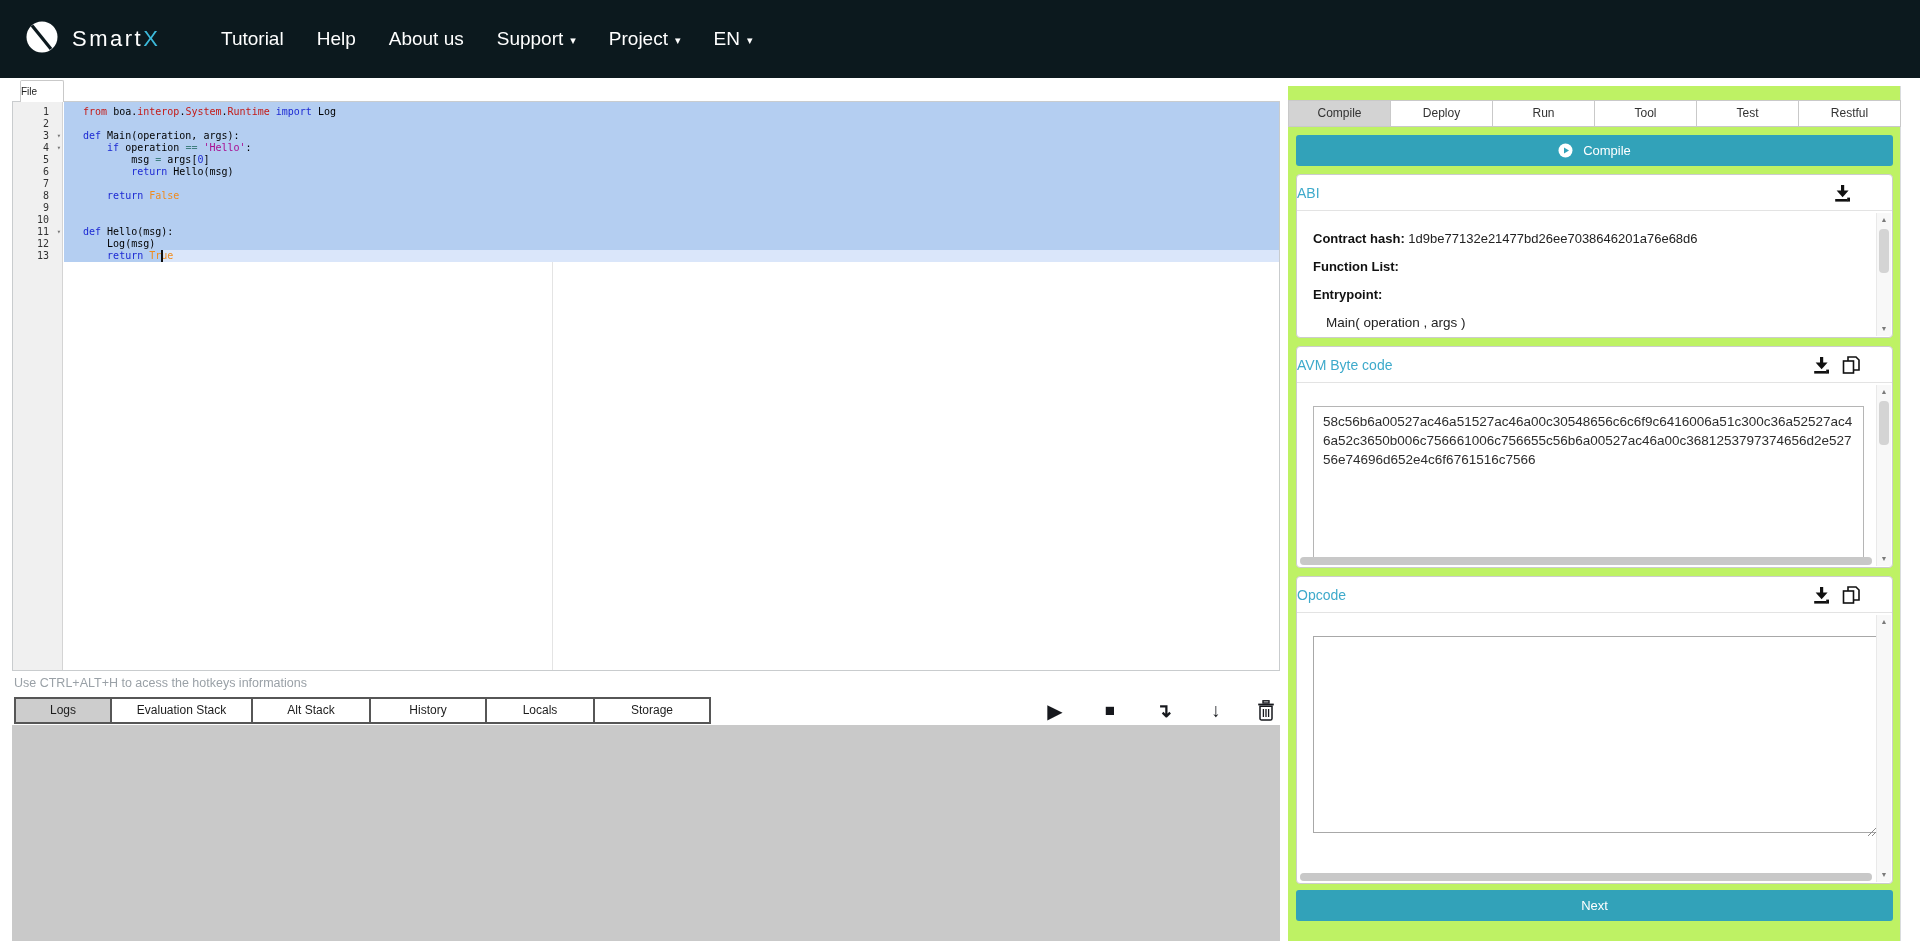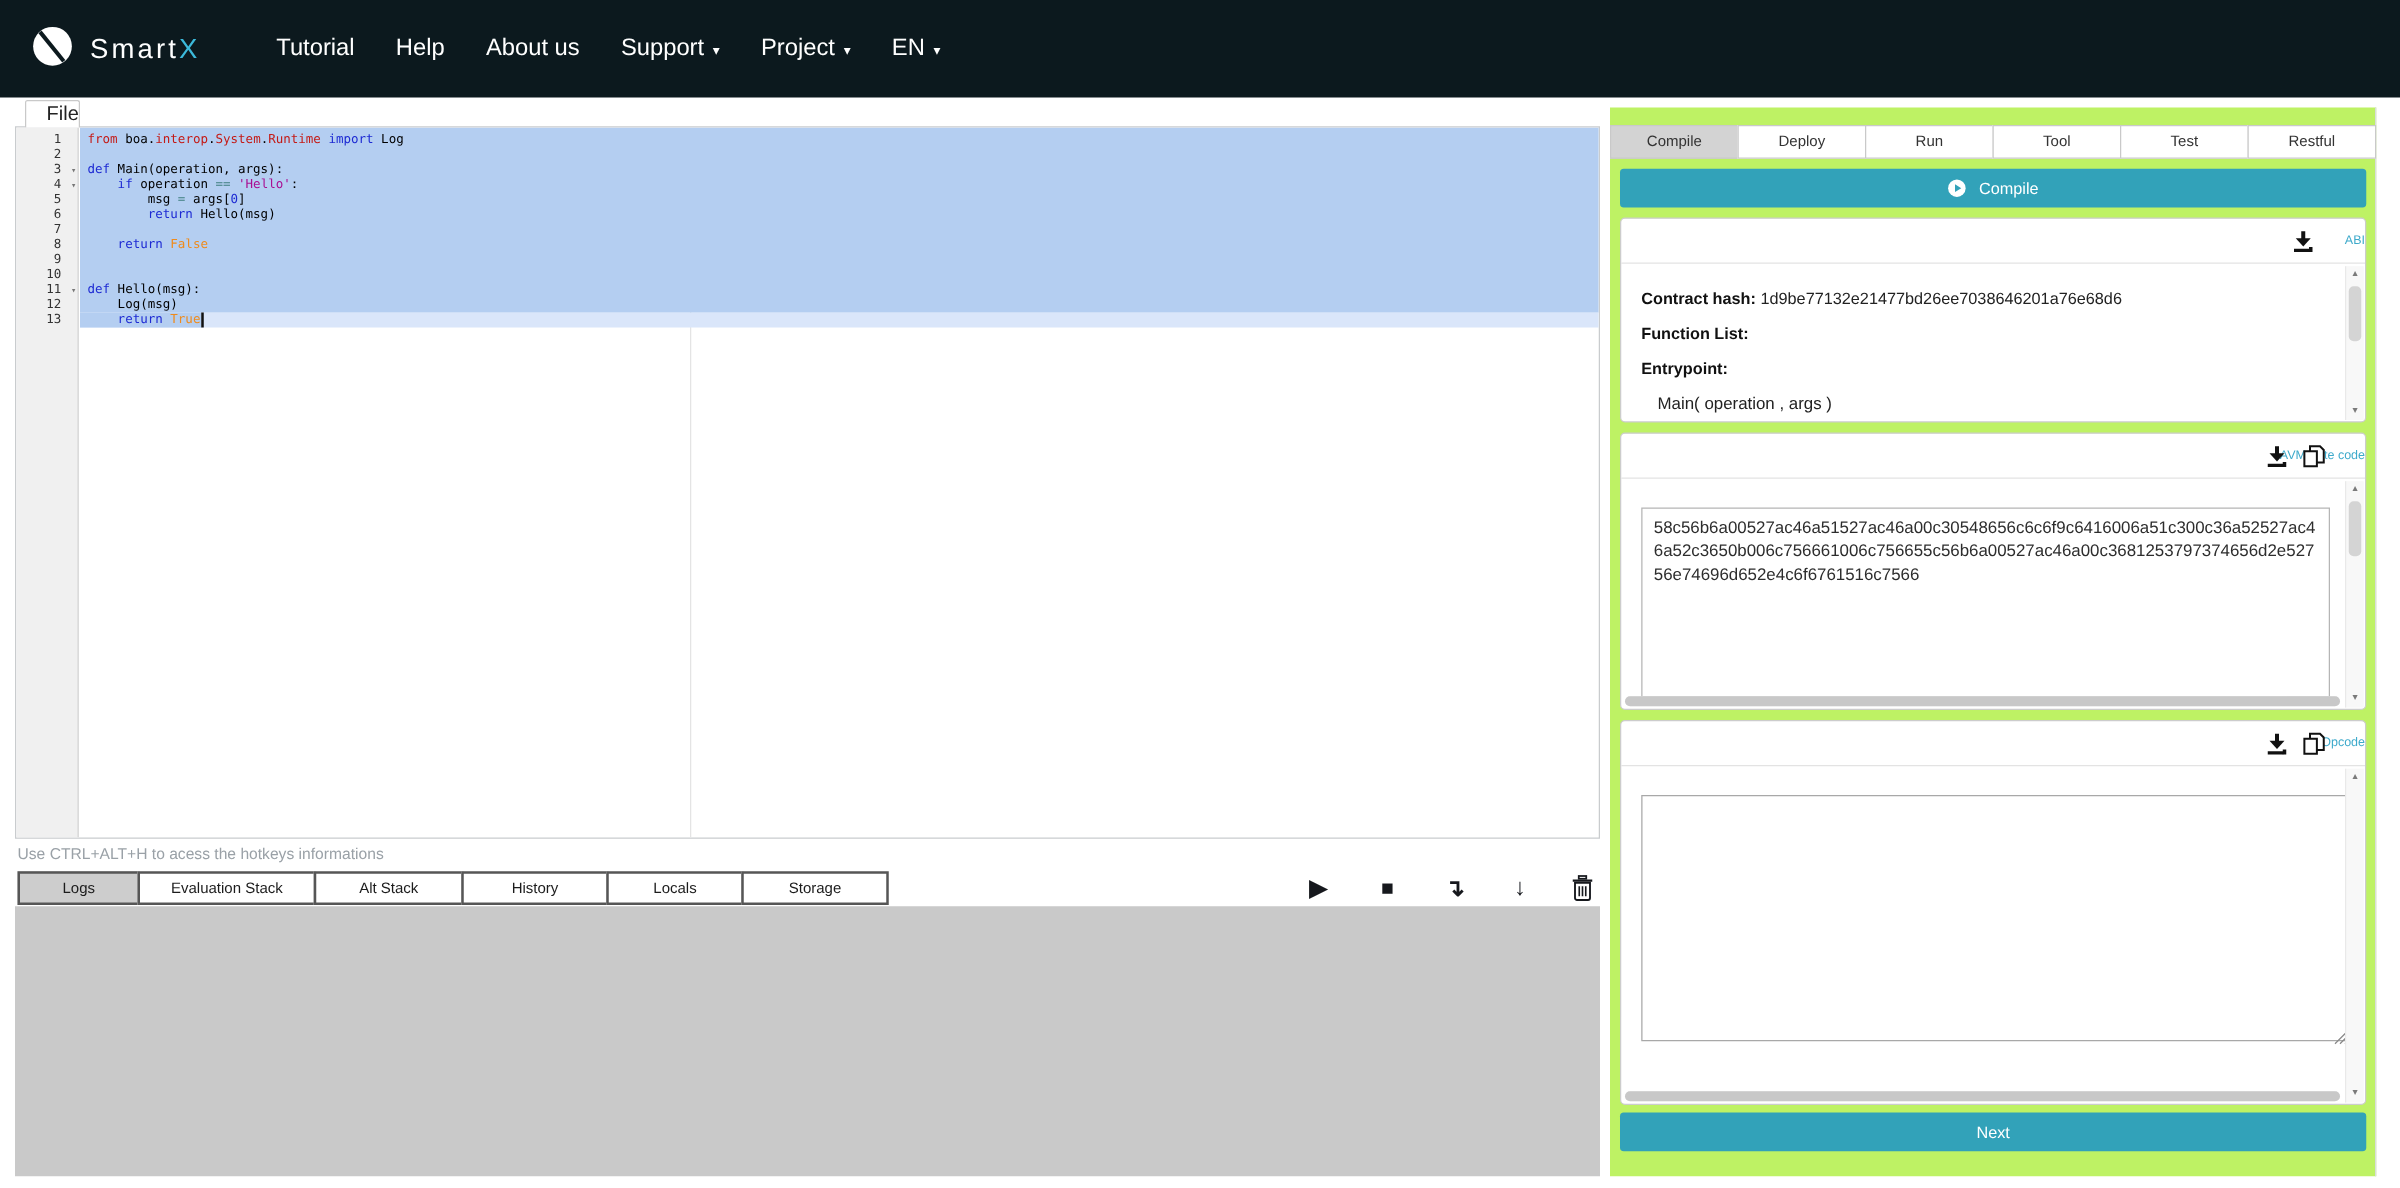--- a/index.html
+++ b/index.html
@@ -12,36 +12,36 @@
   .brand { position:absolute; left:24px; top:0; height:78px; display:flex; align-items:center; gap:12px; }
   .brand-text { font-size:22px; color:#fff; letter-spacing:2.5px; font-weight:300; }
   .brand-x { color:#3cb9da; font-weight:500; letter-spacing:0; }
   .nav-items { position:absolute; left:221px; top:0; height:78px; display:flex; align-items:center; gap:33px; }
   .nav-item { color:#fff; font-size:19px; cursor:pointer; display:flex; align-items:center; gap:7px; }
   .nav-item .caret { font-size:11px; position:relative; top:1px; }
 
   
   .file-tab { position:absolute; left:20px; top:80px; width:44px; height:22px; background:#fff;
     border:1px solid #c9c9c9; border-bottom:none; border-radius:2px 2px 0 0; z-index:5;
-    font-size:16px; color:#222; text-align:right; line-height:21px; }
+    font-size:10px; color:#222; text-align:left; line-height:21px; }
   .editor { position:absolute; left:12px; top:101px; width:1268px; height:570px; background:#fff;
     border:1px solid #c9ccce; overflow:hidden; }
   .gutter { position:absolute; left:0; top:0; bottom:0; width:50px; background:#f0f0f0;
     border-right:1px solid #d4d4d4; padding-top:4px; z-index:4;
     font-family:"DejaVu Sans Mono", monospace; font-size:10px; color:#333; }
   .g-row { position:relative; height:12px; line-height:12px; text-align:right; padding-right:13px; }
   .g-row .fold { position:absolute; right:1px; top:1px; font-size:7px; color:#777; line-height:10px; cursor:pointer; }
   .code-pane { position:absolute; left:51px; top:0; right:0; bottom:0; }
   .print-margin { position:absolute; left:488px; top:0; bottom:0; width:1px; background:#e4e4e4; z-index:0; }
   .sel-main { position:absolute; left:0; right:0; top:0; height:148px; background:#b4cef1; z-index:2; }
   .active-line { position:absolute; left:0; right:0; top:148px; height:12px; background:#dae6fa; z-index:1; }
   .sel-tail { position:absolute; left:0; top:148px; height:12px; width:97px; background:#b4cef1; z-index:2; }
   .cursor { position:absolute; left:97px; top:148px; height:12px; width:1.5px; background:#111; z-index:4; }
   .code-lines { position:absolute; left:0; top:4px; right:0; z-index:3;
-    font-family:"DejaVu Sans Mono", monospace; font-size:10px; line-height:12px; white-space:pre; padding-left:6px; }
+    font-family:"DejaVu Sans Mono", monospace; font-size:10px; line-height:12px; white-space:pre; padding-left:19px; }
   .c-row { height:12px; }
   .tk-p{color:#000}.tk-kw{color:#1d2ad3}.tk-red{color:#c41a16}.tk-str{color:#a90d91}
   .tk-const{color:#ef8b1d}.tk-op{color:#3f7f7f}.tk-num{color:#1d2ad3}
 
   .hotkey-hint { position:absolute; left:14px; top:676px; font-size:12.5px; color:#9aa1a7; }
 
   
   .dbg-bar { position:absolute; left:12px; top:697px; width:1268px; height:27px; background:#fff; }
   .dbg-tabs { position:absolute; left:2px; top:0; display:flex; }
   .dbg-tab { height:27px; border:2px solid #565656; margin-left:-2px; background:#fff;
@@ -66,21 +66,21 @@
     border-radius:3px; color:#fff; font-size:13px; cursor:pointer; display:flex; align-items:center;
     justify-content:center; gap:10px; font-family:"Liberation Sans",sans-serif; }
   .compile-btn { top:49px; }
   .next-btn { top:804px; }
 
   .card { position:absolute; left:8px; width:597px; background:#fff; border:1px solid #ccc; border-radius:4px; }
   .card-abi { top:88px; height:164px; }
   .card-avm { top:260px; height:222px; }
   .card-op  { top:490px; height:308px; }
   .card-header { position:relative; height:36px; border-bottom:1px solid #e3e3e3; }
-  .card-title { text-align:right; line-height:36px; font-size:10px; color:#3eaacb; }
+  .card-title { text-align:left; line-height:36px; font-size:14px; color:#3eaacb; }
   .card-icons { position:absolute; right:31px; top:8px; display:flex; gap:10px; }
   .card-icons.single { right:40px; }
   .icon-btn { width:20px; height:20px; cursor:pointer; display:flex; align-items:center; justify-content:center; }
   .card-body { position:absolute; left:0; right:0; top:37px; bottom:0; }
 
   .vscroll { position:absolute; top:1px; right:1px; bottom:1px; width:15px; background:#f8f8f8;
     border-left:1px solid #e9e9e9; }
   .vscroll .up, .vscroll .down { position:absolute; left:0; width:14px; height:14px; font-size:7px;
     color:#7a7a7a; text-align:center; line-height:14px; cursor:pointer; }
   .vscroll .up { top:0; } .vscroll .down { bottom:0; }

